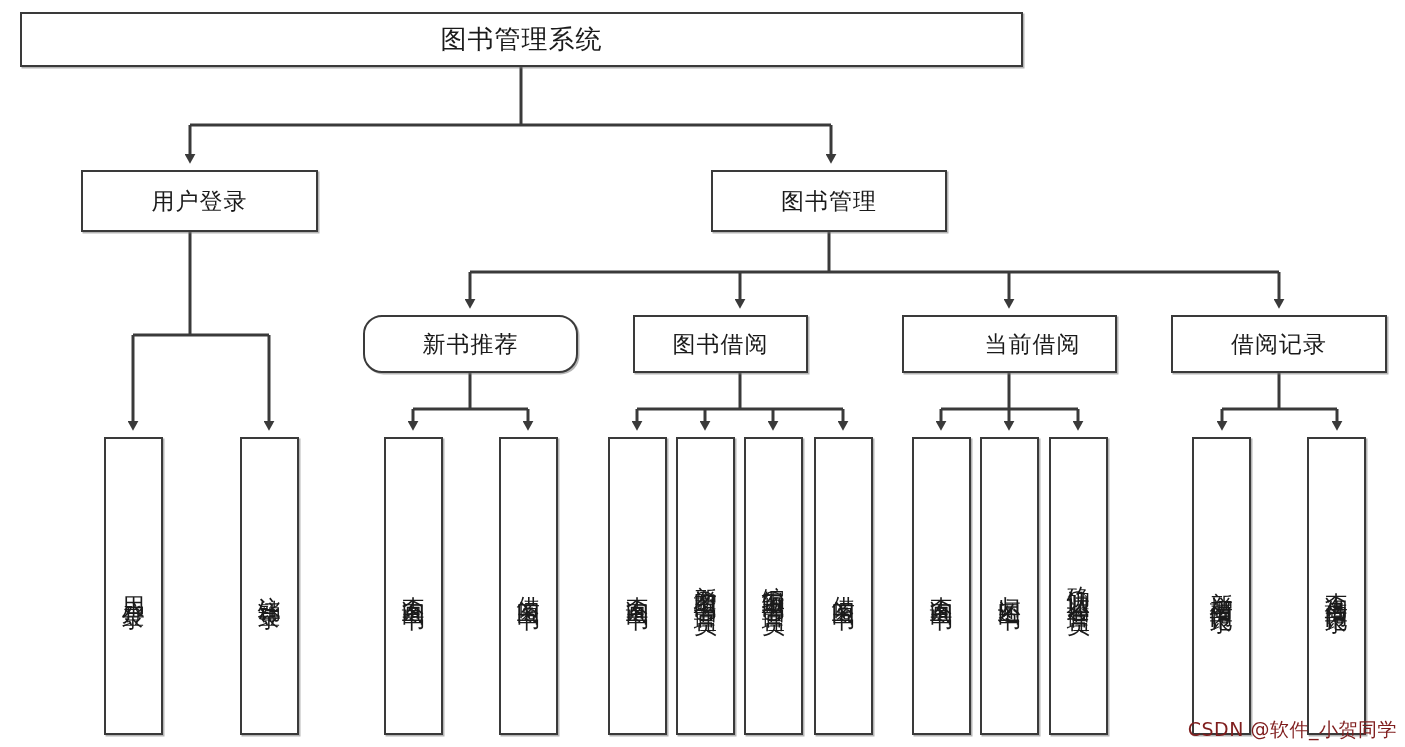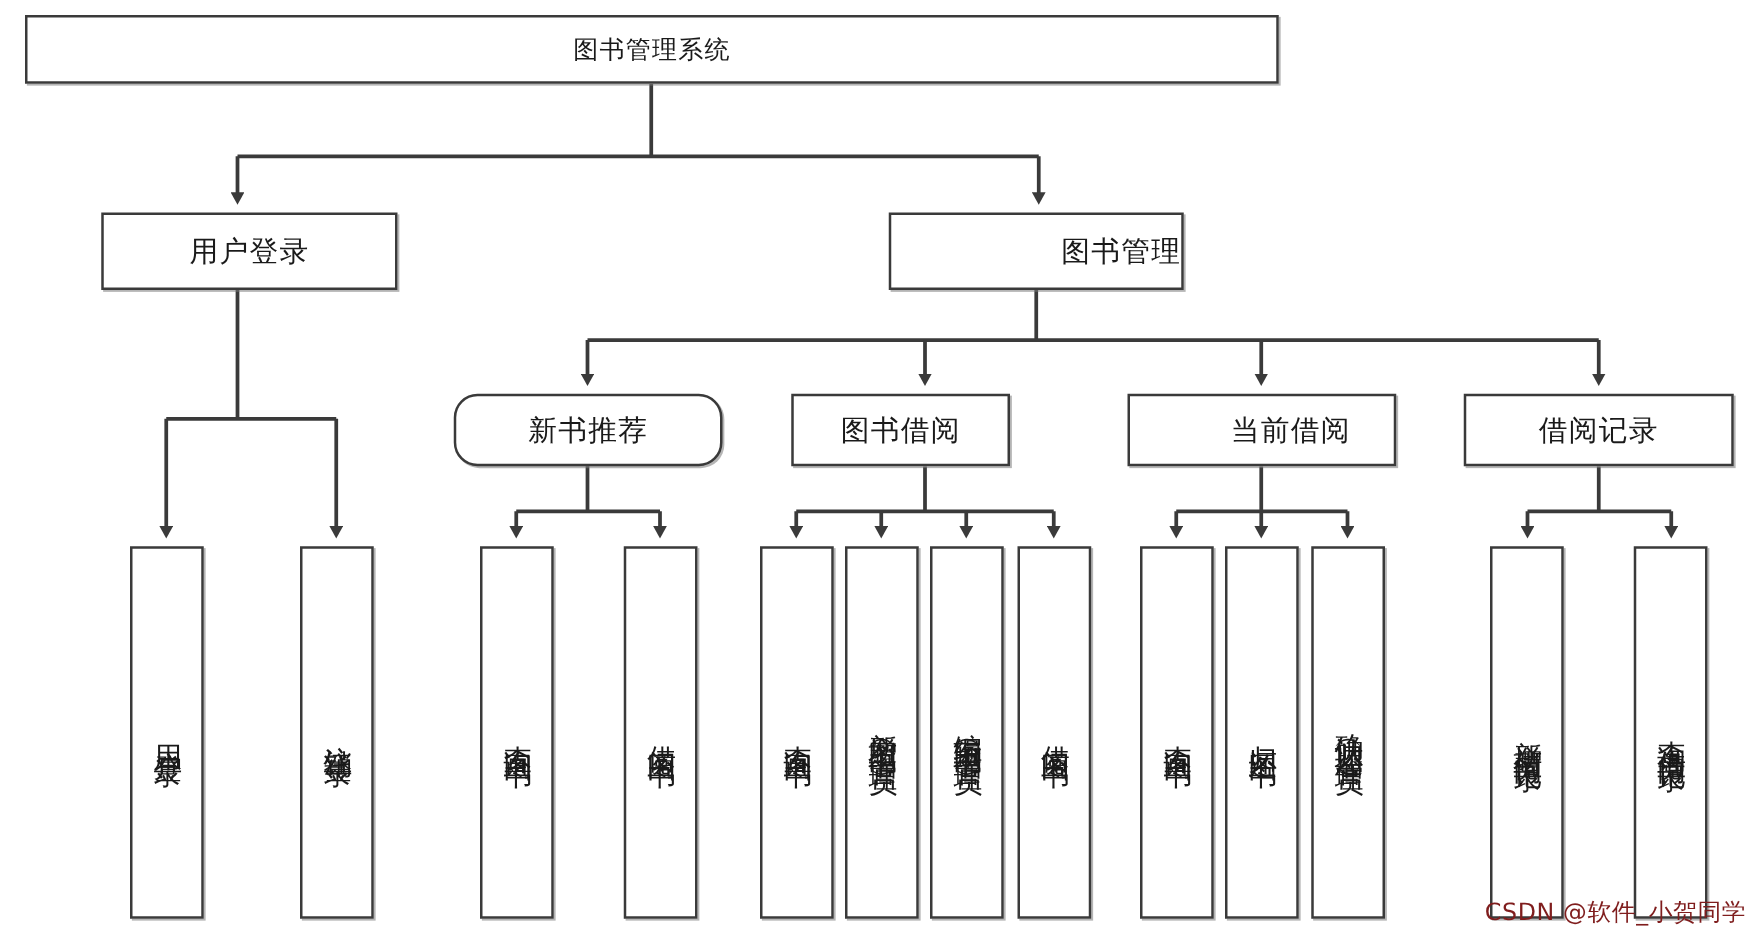--- a/index.html
+++ b/index.html
@@ -32,21 +32,21 @@
     align-items:center;
     justify-content:center;
     color:#1a1a1a;
   }
   .node.h{           
     writing-mode:horizontal-tb;
     font-size:23px;
     letter-spacing:1px;
   }
   .node.root{
-    font-size:20px;
+    font-size:26px;
   }
   .node.v{           
     font-size:23px;
   }
   .node.v .vtext{
     writing-mode:vertical-rl;
     text-orientation:upright;
     line-height:1.16;
     letter-spacing:4px;
     white-space:nowrap;
@@ -118,21 +118,21 @@
     </g>
   </svg>
 
   <div class="node h root" style="left:20px; top:12px; width:1003px; height:55px;">
     <span>图书管理系统</span>
   </div>
 
   <div class="node h" style="left:81px; top:170px; width:237px; height:62px;">
     <span>用户登录</span>
   </div>
-  <div class="node h" style="left:711px; top:170px; width:236px; height:62px;justify-content:flex-end;">
+  <div class="node h" style="left:711px; top:170px; width:236px; height:62px;">
     <span>图书管理</span>
   </div>
 
   <div class="node h" style="left:363px; top:315px; width:215px; height:58px;border-radius:19px;">
     <span>新书推荐</span>
   </div>
   <div class="node h" style="left:633px; top:315px; width:175px; height:58px;">
     <span>图书借阅</span>
   </div>
   <div class="node h" style="left:902px; top:315px; width:215px; height:58px;padding-left:46px;">

